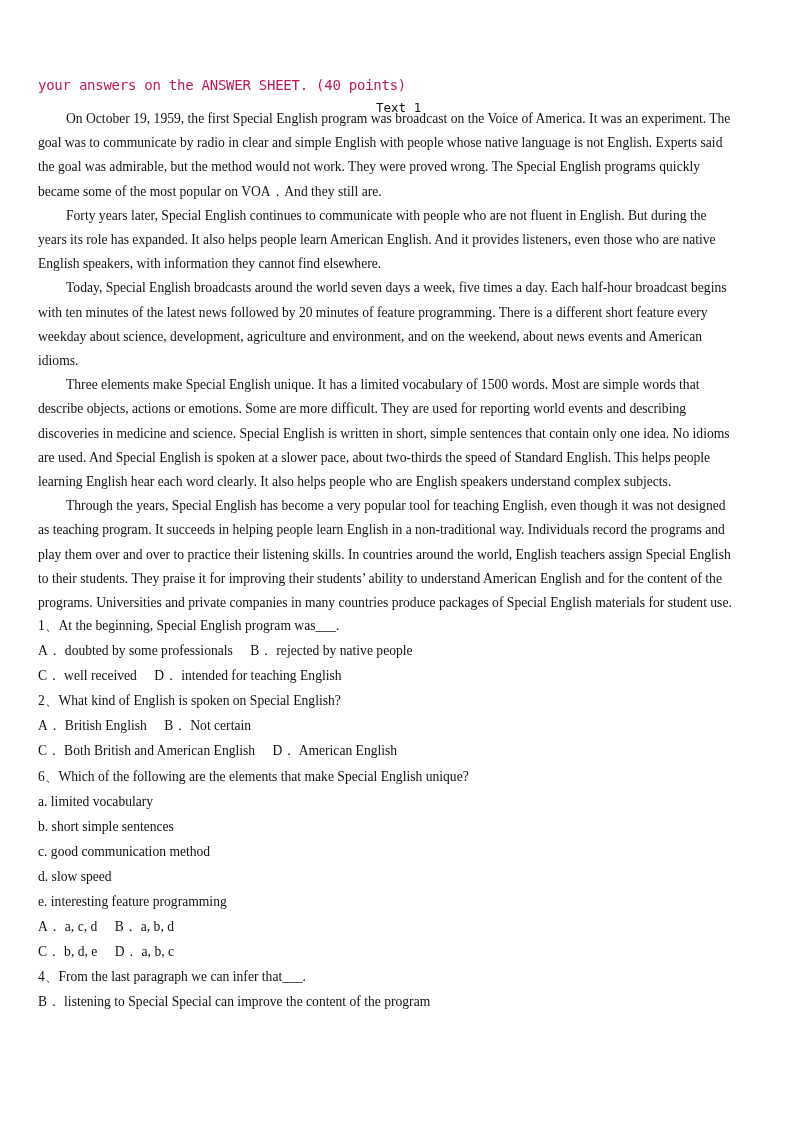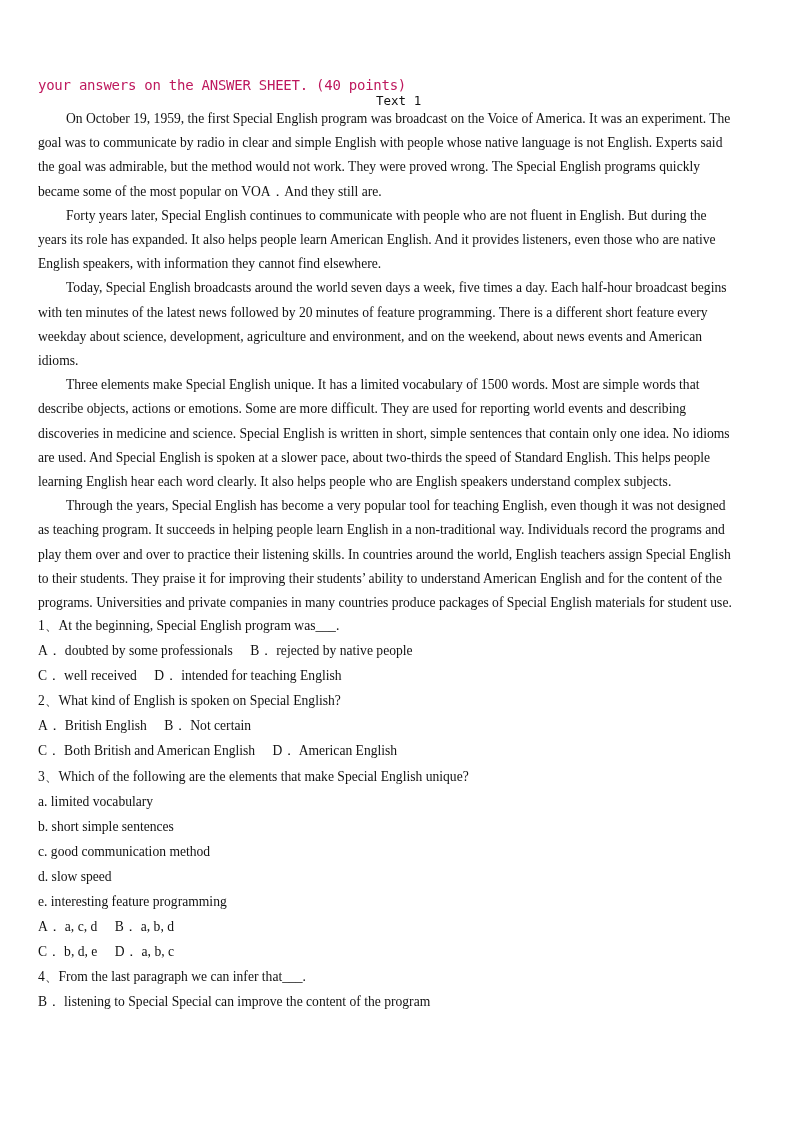--- a/index.html
+++ b/index.html
@@ -20,21 +20,21 @@
       top: 77px;
       font-family: "DejaVu Sans Mono", "Liberation Mono", monospace;
       font-size: 14px;
       color: #be185d;
       letter-spacing: -0.25px;
       white-space: nowrap;
     }
     .text-heading {
       position: absolute;
       left: 376px;
-      top: 93px;
+      top: 100px;
       font-family: "DejaVu Sans Mono", "Liberation Mono", monospace;
       font-size: 12.5px;
       color: #111111;
       white-space: nowrap;
     }
     .passage {
       position: absolute;
       left: 38px;
       top: 107px;
       width: 720px;
@@ -137,21 +137,21 @@
     <span class="opt-letter">B．</span>
     <span>Not certain</span>
   </span>
   <span class="row">
     <span class="opt-letter">C．</span>
     <span>Both British and American English</span><span class="opt-gap"></span>
     <span class="opt-letter">D．</span>
     <span>American English</span>
   </span>
 
-  <span class="row">3、Which of the following are the elements that make Special English unique?</span>
+  <span class="row">6、Which of the following are the elements that make Special English unique?</span>
   <span class="row">a. limited vocabulary</span>
   <span class="row">b. short simple sentences</span>
   <span class="row">c. good communication method</span>
   <span class="row">d. slow speed</span>
   <span class="row">e. interesting feature programming</span>
   <span class="row">
     <span class="opt-letter">A．</span>
     <span>a, c, d</span><span class="opt-gap"></span>
     <span class="opt-letter">B．</span>
     <span>a, b, d</span>

